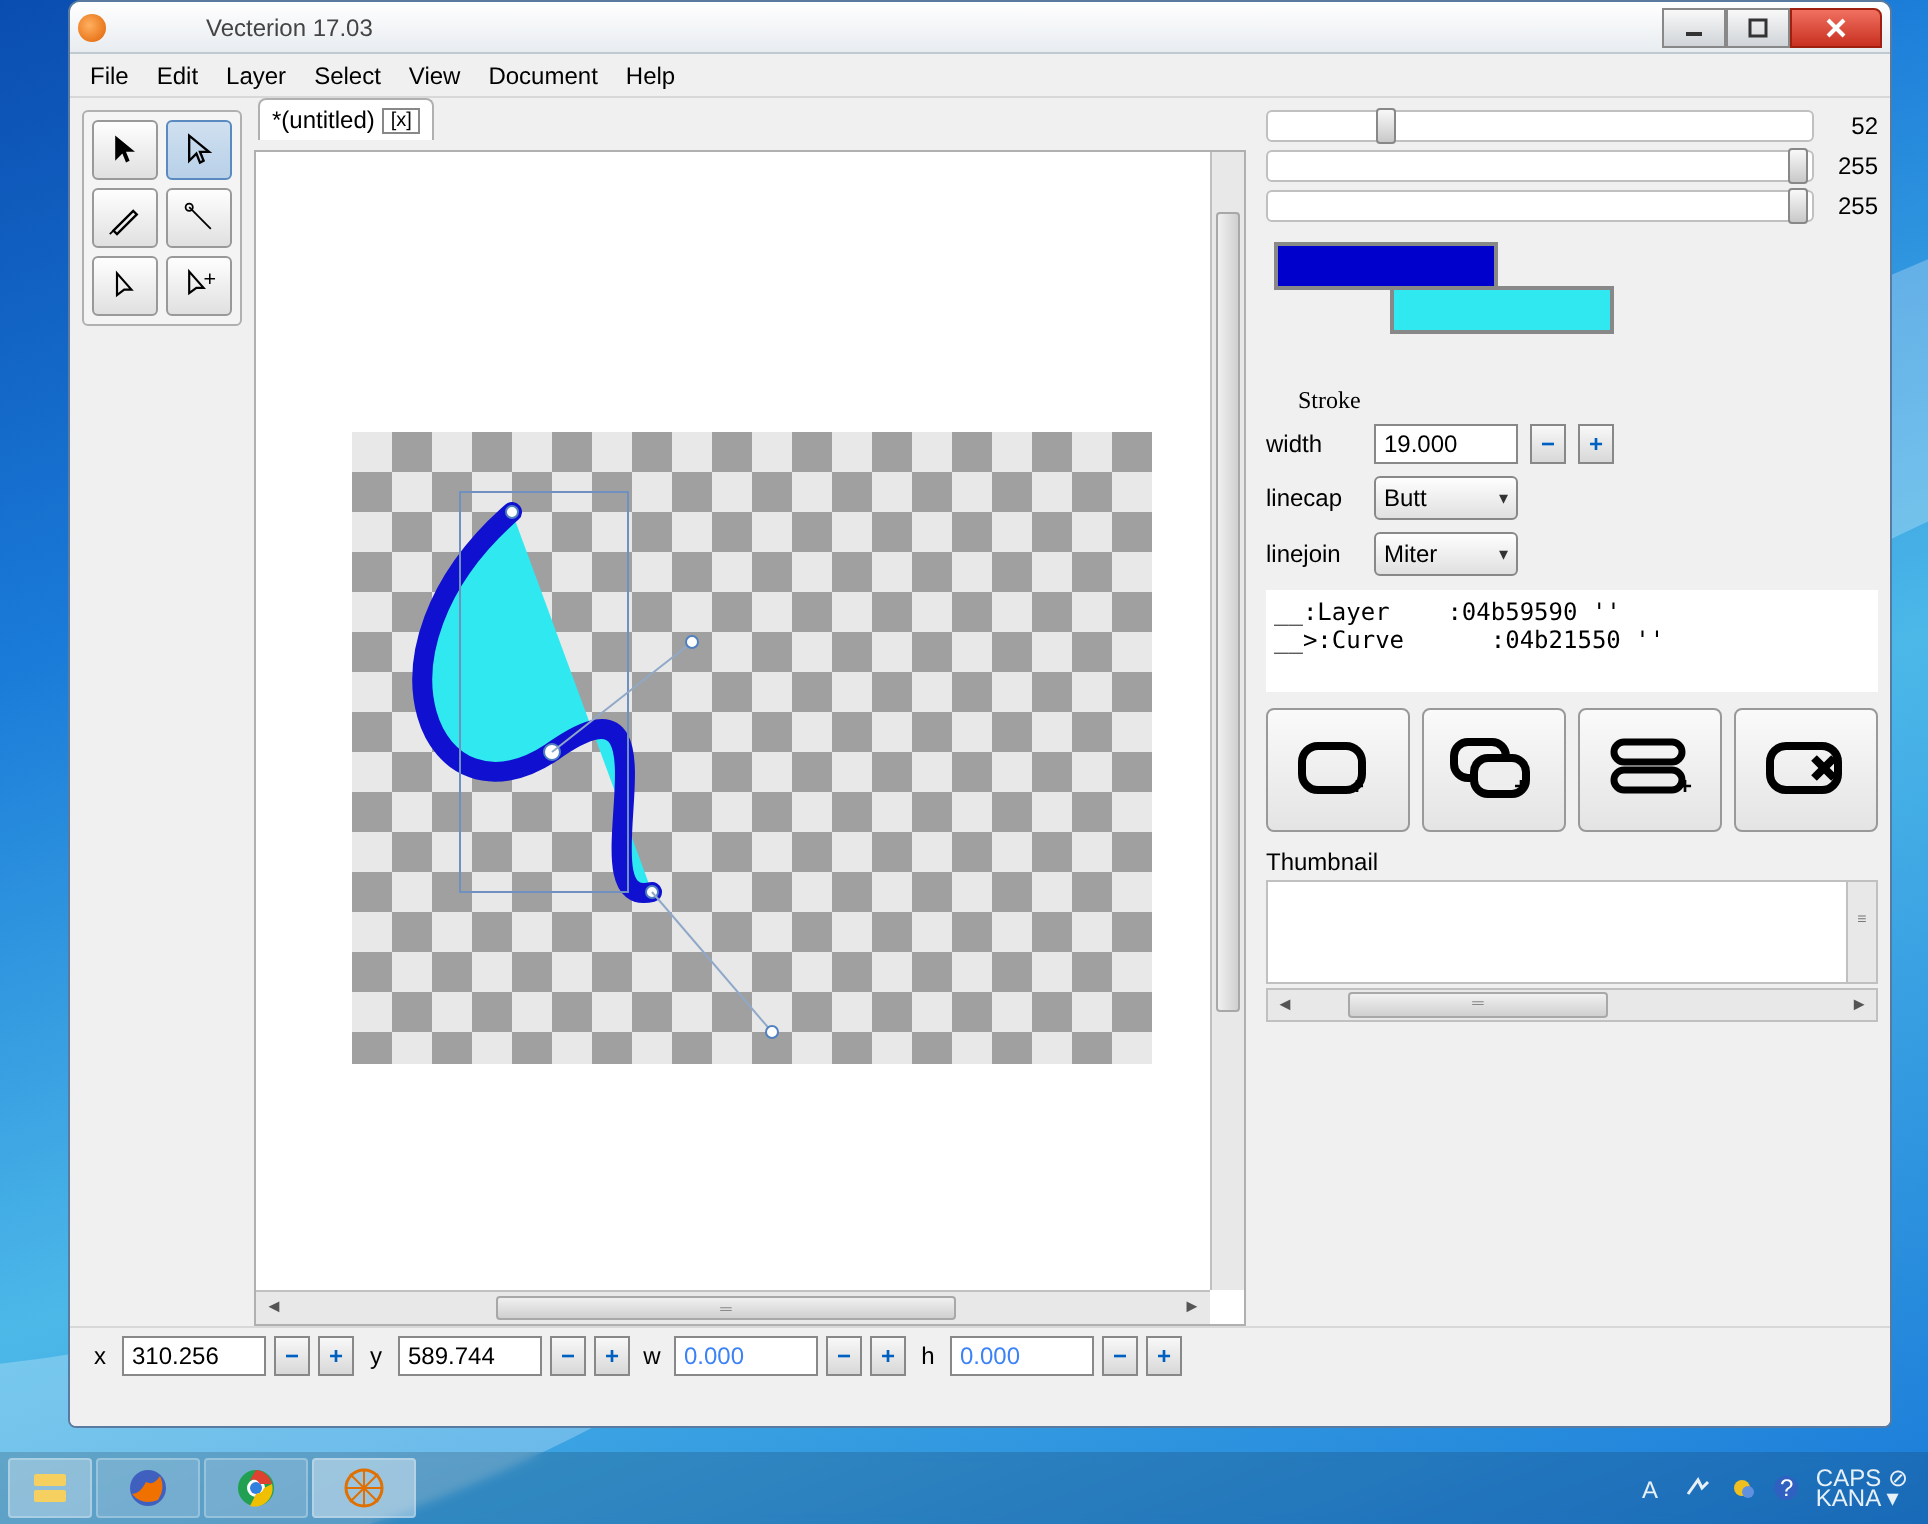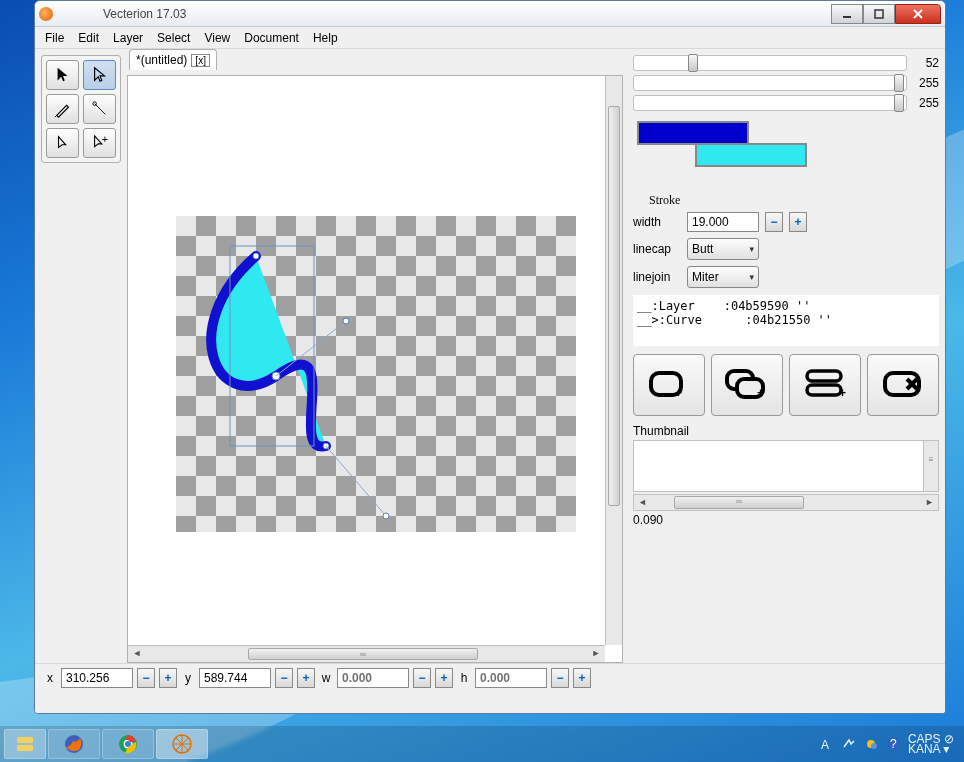--- a/index.html
+++ b/index.html
@@ -57,21 +57,21 @@
 .bigbtn svg { width:48px; height:36px; }
 .thumb-label { margin-top:4px; }
 .thumb-box { height:52px; background:#fff; border:1px solid #c0c0c0; margin-top:2px; position:relative; }
 .thumb-box .mini-vscroll { position:absolute; right:0; top:0; bottom:0; width:15px; background:#e8e8e8; border-left:1px solid #c0c0c0; text-align:center; font-size:8px; padding-top:14px; color:#777; }
 .thumb-hscroll { height:17px; margin-top:2px; background:#e8e8e8; border:1px solid #c0c0c0; position:relative; }
 .thumb-hscroll .th { position:absolute; left:40px; top:1px; bottom:1px; width:130px; background:linear-gradient(#f0f0f0,#d0d0d0); border:1px solid #a8a8a8; border-radius:2px; text-align:center; font-size:8px; color:#888; }
 .statusbar { position:absolute; left:0; right:0; bottom:0; height:50px; background:#f0f0f0; border-top:1px solid #d8d8d8; padding:4px 8px; }
 .statrow { display:flex; align-items:center; gap:4px; margin-bottom:4px; }
 .statlbl { width:14px; text-align:center; }
 .statbox { width:72px; height:20px; border:1px solid #888; background:#fff; padding:2px 4px; }
-.statbox.dis { color:#737373;font-weight:bold; }
+.statbox.dis { color:#3b82f6; }
 .taskbar { position:absolute; left:0; right:0; bottom:0; height:36px; display:flex; align-items:center; padding:0 4px; background:rgba(20,40,60,0.2); backdrop-filter:blur(2px); }
 .tb-btn { width:52px; height:30px; margin-right:2px; border:1px solid rgba(255,255,255,0.25); background:rgba(255,255,255,0.15); border-radius:2px; display:flex; align-items:center; justify-content:center; cursor:pointer; }
 .tb-btn.start { width:42px; background:rgba(255,255,255,0.3); }
 .tb-btn.active { background:rgba(255,255,255,0.4); }
 .tray { margin-left:auto; display:flex; align-items:center; gap:8px; color:#e8f0f8; font-size:10px; padding-right:6px; }
 .tray-icon { width:14px; height:14px; }
 </style>
 </head>
 <body>
 
@@ -272,21 +272,20 @@
 
       <div class="thumb-label">Thumbnail</div>
       <div class="thumb-box">
           <div class="mini-vscroll">≡</div>
         </div>
       <div class="thumb-hscroll">
           <span style="position:absolute;left:4px;top:2px;font-size:9px;color:#555">◄</span>
           <div class="th">═</div>
           <span style="position:absolute;right:4px;top:2px;font-size:9px;color:#555">►</span>
         </div>
-      <div style="margin-top:2px">0.090</div>
     </div>
   </div>
 
   <div class="statusbar">
     <div class="statrow">
       <span class="statlbl">x</span>
       <input class="statbox" value="310.256" style="">
       <div class="spin minus">−</div>
       <div class="spin plus">+</div>
       <span class="statlbl">y</span>

